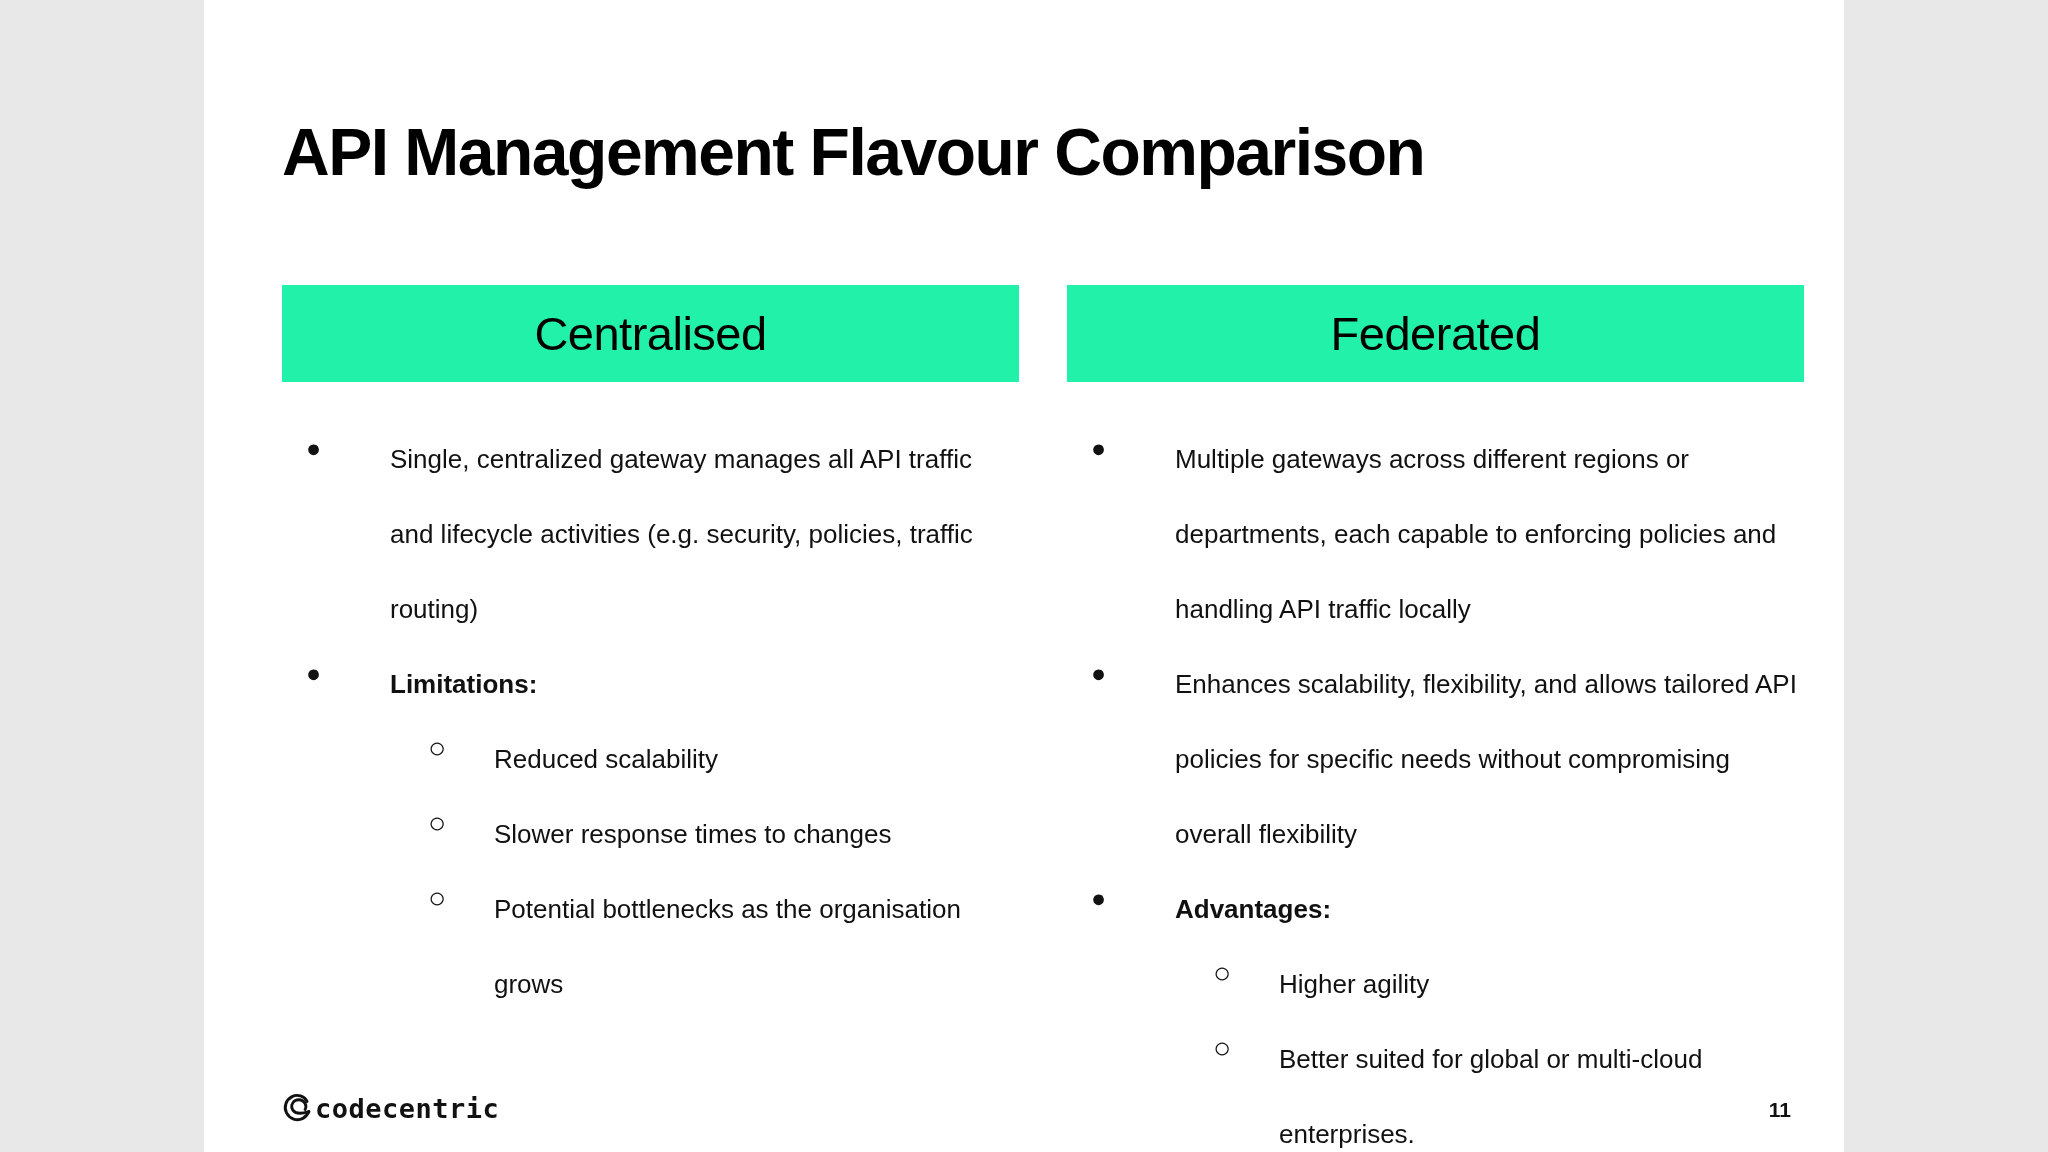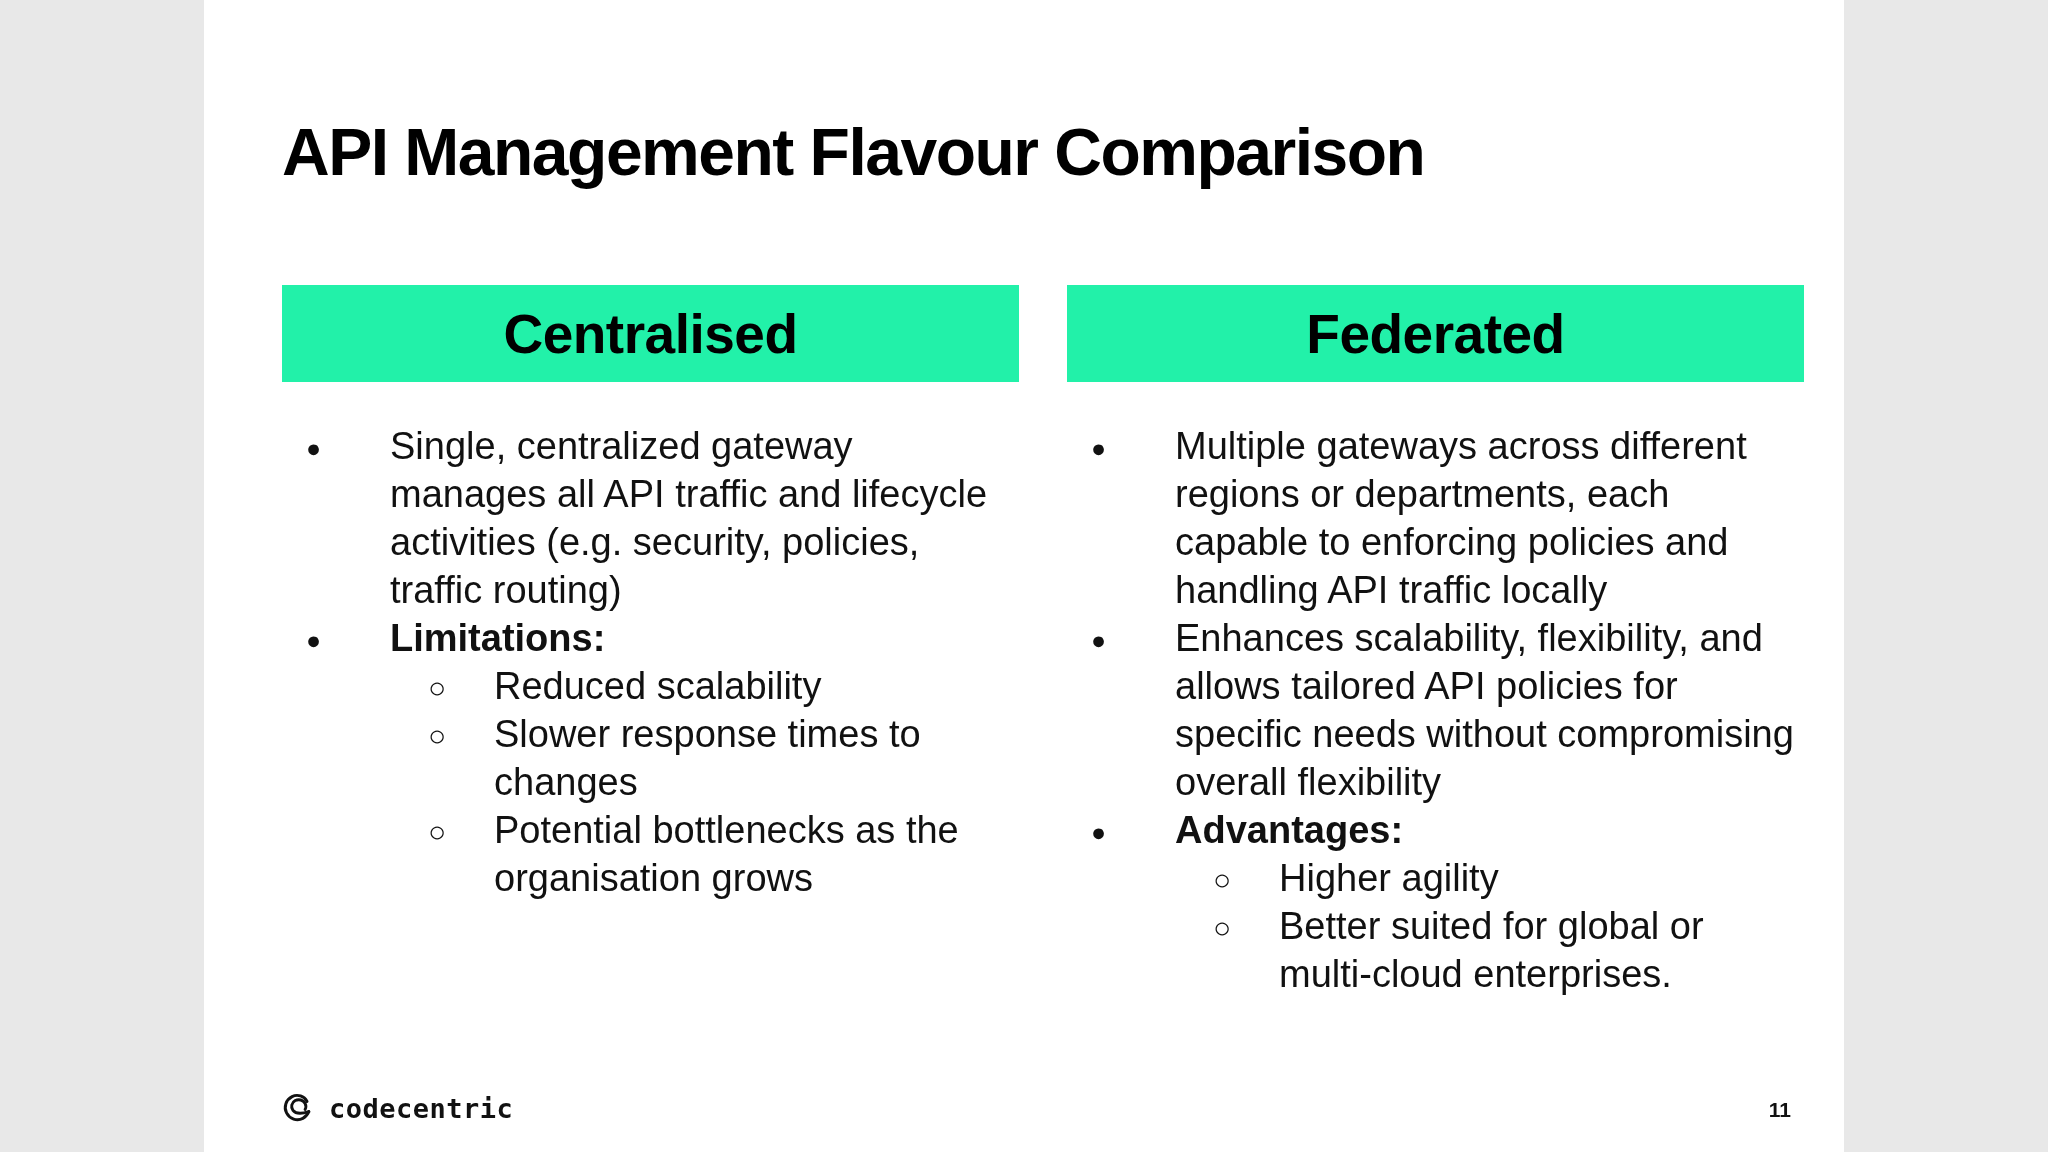--- a/index.html
+++ b/index.html
@@ -19,44 +19,44 @@
   }
   .columns {
     position:absolute; top:285px; left:78px; right:40px;
     display:flex; gap:48px;
   }
   .column { flex:1 1 0; min-width:0; }
   .col-header {
     height:97px;
     background:var(--accent, #22F1A9);
     display:flex; align-items:center; justify-content:center;
-    font-size:55px; font-weight:700; letter-spacing:-0.5px;
+    font-size:47px; font-weight:400; letter-spacing:-0.5px;
     color:#000;
   }
   ul.list {
     list-style:none; margin:40px 0 0 0; padding:0;
-    font-size:38px; line-height:48px; color:#111;
+    font-size:26px; line-height:75px; color:#111;
   }
   ul.list li { position:relative; }
   li.lvl1 { padding-left:108px; }
   li.lvl1::before {
     content:"●";
     position:absolute; left:24px; top:0;
     font-size:25px; line-height:52px;
   }
   li.lvl2 { padding-left:212px; }
   li.lvl2::before {
     content:"○";
     position:absolute; left:146px; top:0;
     font-size:30px; line-height:52px;
   }
   li.bold { font-weight:700; }
   .footer-logo {
     position:absolute; left:74px; bottom:26px;
-    display:flex; align-items:center; gap:15px;
+    display:flex; align-items:center; gap:1px;
   }
   .logo-mark { display:block; }
   .logo-text {
     font-family:"DejaVu Sans Mono","Liberation Mono",monospace;
     font-size:27px; font-weight:600; letter-spacing:0.5px; color:#111;
   }
   .page-number {
     position:absolute; right:53px; bottom:30px;
     font-size:21px; font-weight:700; color:#111;
   }

